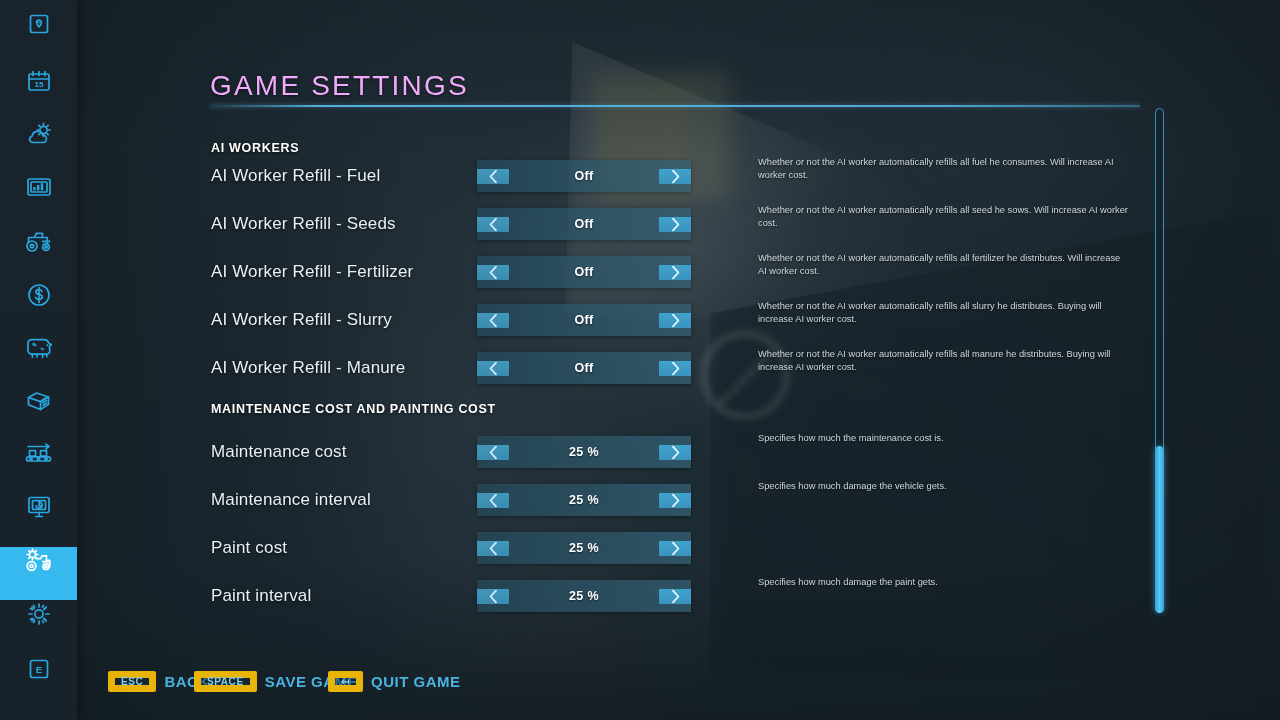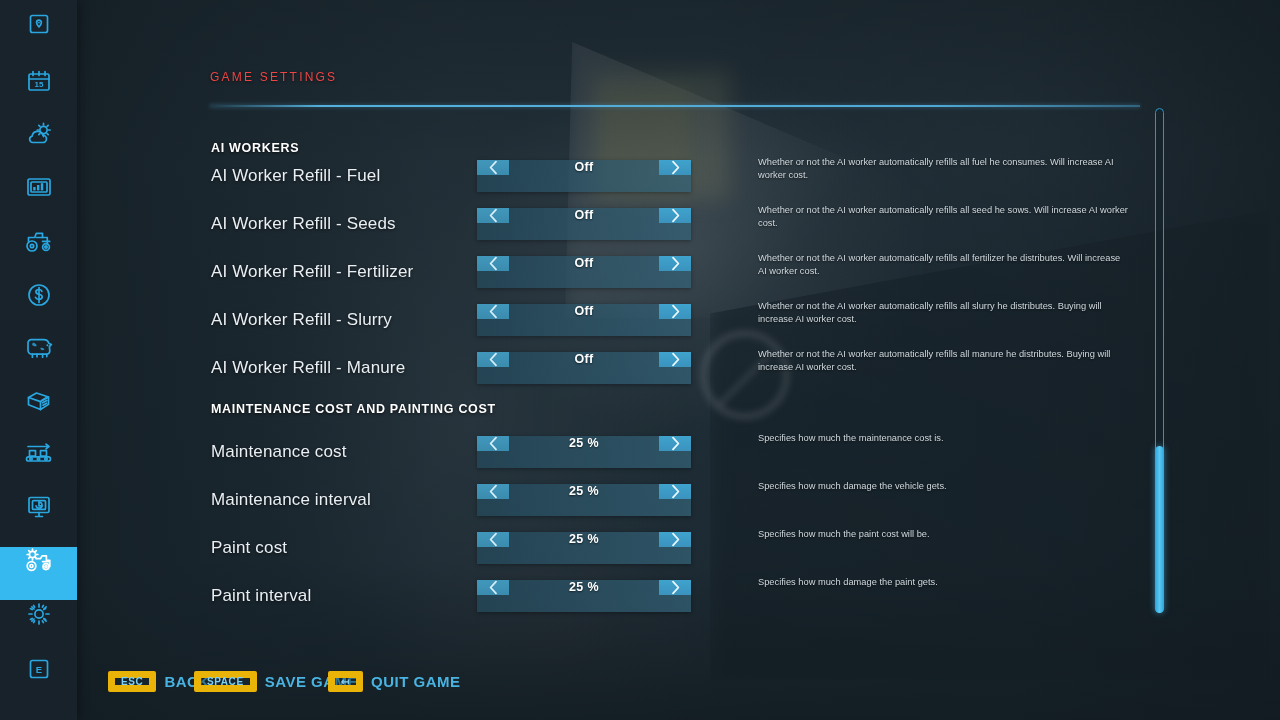--- a/index.html
+++ b/index.html
@@ -77,22 +77,22 @@
     color:#2aa7e0;
   }
   .side-item.active { background:#35b9ee; color:#ffffff; }
   .side-item svg { display:block; }
 
   
   #main { position:absolute; left:0; top:0; width:1280px; height:720px; z-index:4; }
 
   #page-title {
     position:absolute; left:210px; top:70px;
-    font-size:12px; letter-spacing:2.2px; font-weight:400;
-    color:#ef4444; text-transform:uppercase;
+    font-size:28px; letter-spacing:2.2px; font-weight:400;
+    color:#f0abfc; text-transform:uppercase;
     text-shadow:0 1px 3px rgba(0,0,0,0.6);
   }
   #title-rule {
     position:absolute; left:210px; top:105px; width:930px; height:2px;
     background:linear-gradient(to right, rgba(60,150,195,0.15) 0%, #53b2dc 12%, #4fa9d4 78%, rgba(70,160,205,0.5) 100%);
     box-shadow:0 0 4px rgba(90,185,230,0.45);
   }
 
   .section-head {
     position:absolute; left:211px;
@@ -105,21 +105,21 @@
   .row-label {
     position:absolute; left:211px; top:0; height:32px; line-height:32px;
     font-size:17px; color:#e9eff3; letter-spacing:0.15px;
     text-shadow:0 1px 3px rgba(0,0,0,0.65);
   }
 
   
   .selector {
     position:absolute; left:477px; top:0;
     width:214px; height:32px;
-    display:flex; align-items:flex-start;
+    display:flex; align-items:center;
     background:linear-gradient(to right, rgba(36,72,90,0.80) 0%, rgba(44,86,106,0.72) 45%, rgba(52,99,120,0.72) 100%);
     box-shadow:0 1px 4px rgba(0,0,0,0.35);
   }
   .selector .arrow {
     width:32px; flex:0 0 32px;
     display:flex; align-items:center; justify-content:center;
     background:#3e93b7;
     color:#d4eefb; font-size:15px; line-height:1;
   }
   .selector .arrow.left  { background:linear-gradient(to bottom,#4197bb,#3a8cae); }
@@ -450,21 +450,20 @@
               <path d="M8 1.6 2.6 7.5 8 13.4" fill="none" stroke="currentColor" stroke-width="1.8" stroke-linecap="round" stroke-linejoin="round"></path>
             </svg>
           </div>
           <div class="value">25 %</div>
           <div class="arrow right">
             <svg width="11" height="15" viewBox="0 0 11 15">
               <path d="M3 1.6 8.4 7.5 3 13.4" fill="none" stroke="currentColor" stroke-width="1.8" stroke-linecap="round" stroke-linejoin="round"></path>
             </svg>
           </div>
         </div>
-        <div class="row-desc">Specifies how much the paint cost will be.</div>
       </div>
       <div class="row" style="top: 580px;">
         <div class="row-label">Paint interval</div>
         <div class="selector">
           <div class="arrow left">
             <svg width="11" height="15" viewBox="0 0 11 15">
               <path d="M8 1.6 2.6 7.5 8 13.4" fill="none" stroke="currentColor" stroke-width="1.8" stroke-linecap="round" stroke-linejoin="round"></path>
             </svg>
           </div>
           <div class="value">25 %</div>

